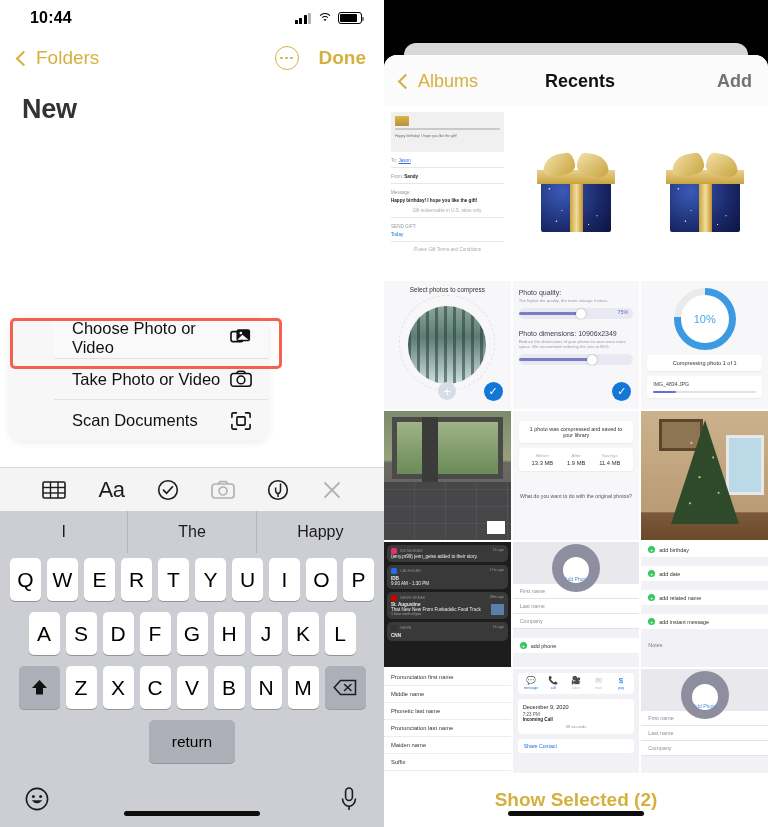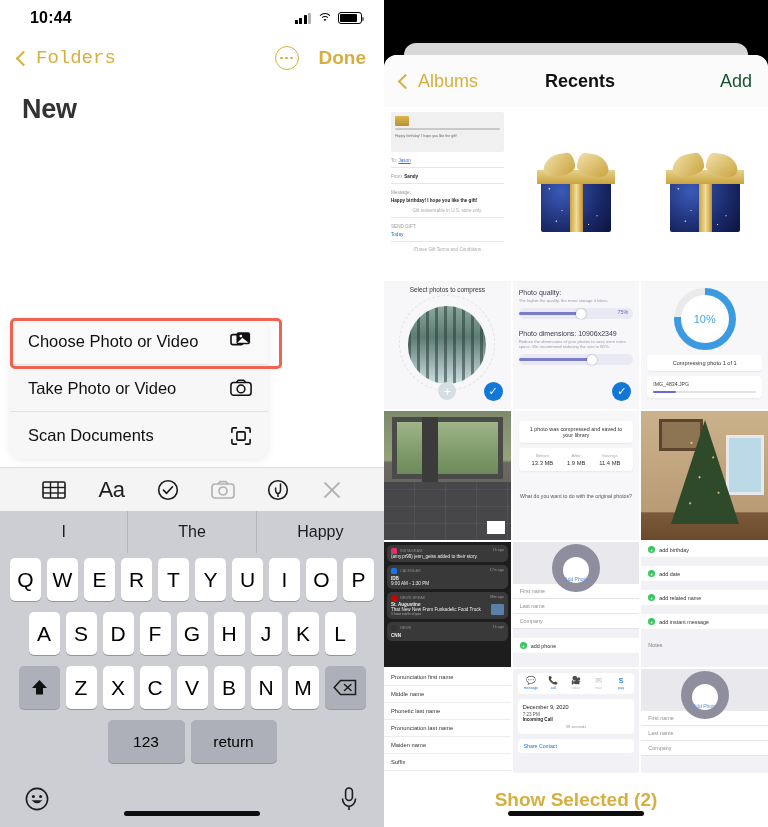--- a/index.html
+++ b/index.html
@@ -34,35 +34,35 @@
   .batt { width: 24px; height: 12px; border: 1.4px solid currentColor; border-radius: 3px;
           position: relative; padding: 1.4px; }
   .batt::after { content:""; position:absolute; right:-3.2px; top:3.6px; width:1.8px; height:4px;
           background: currentColor; border-radius: 0 1px 1px 0; opacity:.5;}
   .batt i { display:block; height:100%; width:88%; background: currentColor; border-radius:1px; }
 
   .navbar { height: 44px; display: flex; align-items: center; padding: 0 18px; justify-content: space-between; }
   .nav-left { display: flex; align-items: center; gap: 7px; color: #d6b03f; cursor: pointer; }
   .chev-l { width: 11px; height: 11px; border-left: 2.6px solid currentColor;
             border-bottom: 2.6px solid currentColor; transform: rotate(45deg); }
-  .nav-back-label { font-size: 19px; font-family: Liberation Mono, monospace; }
+  .nav-back-label { font-size: 19px; }
   .nav-right { display: flex; align-items: center; gap: 20px; color: #d6b03f; }
   .ellipsis-circle { width: 24px; height: 24px; border: 1.7px solid currentColor; border-radius: 50%;
        display: flex; align-items: center; justify-content: center; gap: 2.2px; cursor: pointer; }
   .ellipsis-circle i { width: 2.6px; height: 2.6px; background: currentColor; border-radius: 50%; display: block;}
   .done-btn { font-size: 19px; font-weight: bold; cursor: pointer; }
 
   .doc-title { font-size: 27px; font-weight: bold; color: #333; padding: 14px 22px 0; letter-spacing: -.3px;}
 
   
   .menu-wrap { position: absolute; left: 10px; top: 318px; width: 258px; }
   .menu-card { background: #f7f7f7; border-radius: 13px; overflow: hidden;
      box-shadow: 0 1px 8px rgba(0,0,0,.09); }
-  .menu-item { height: 47px; display: flex; align-items: center; justify-content: space-between;
-     padding: 0 16px 0 18px; border-bottom: 1px solid #e2e2e2; font-size: 16.5px; color: #111; cursor:pointer;}
+  .menu-item { height: 41px; display: flex; align-items: center; justify-content: space-between;
+     padding: 0 16px 0 18px; border-bottom: 1px solid #e2e2e2; font-size: 16.5px; color: #111; cursor:pointer;margin-left:44px;}
   .menu-item:last-child { border-bottom: none; }
   .menu-item.highlight { background: #f9f9f9; }
   .hl-box { position: absolute; left: 0; top: 0; width: 272px; height: 51px;
       border: 3.5px solid #f4614f; border-radius: 5px; pointer-events: none; }
   .mi-icon { width: 22px; height: 20px; color: #111; flex: 0 0 auto;}
 
   
   .kb { position: absolute; left: 0; bottom: 0; width: 384px; }
   .kb-toolbar { height: 44px; background: #f4f4f5; display: flex; align-items: center;
       justify-content: space-around; padding: 0 26px; border-top: 1px solid #dcdcdd;}
@@ -94,21 +94,21 @@
   .right { width: 384px; height: 827px; position: relative; background: #000; overflow: hidden; }
   .sheet-peek { position:absolute; top:43px; left:20px; right:20px; height:22px;
       background:#d8d8d8; border-radius:12px 12px 0 0; }
   .sheet { position: absolute; top: 55px; left: 0; width: 384px; height: 772px;
       background: #fff; border-radius: 13px 13px 0 0; overflow: hidden; }
   .pnav { height: 52px; display: flex; align-items: center; padding: 0 16px;
       justify-content: space-between; background: #fbfbfb; position: relative; }
   .pnav-title { position: absolute; left: 8px; right: 0; text-align: center;
       font-size: 18px; font-weight: bold; color: #111; pointer-events: none; }
   .pnav .nav-left { font-size: 18px; }
-  .add-btn { color: #14532d; font-size: 18px; font-weight: normal; z-index: 2; cursor: pointer; }
+  .add-btn { color: #737373; font-size: 18px; font-weight: bold; z-index: 2; cursor: pointer; }
 
   .grid { position: absolute; top: 52px; left: 0; width: 384px; height: 666px;
      display: grid; grid-template-columns: repeat(3, 1fr); gap: 2px; background: #fff; overflow: hidden;}
   .cell { position: relative; overflow: hidden; background: #fff; }
   .cell.tall { height: 172px; }
   .cell.sq { height: 128px; }
   .cell.sq2 { height: 129px; }
   .cell.sq3 { height: 125px; }
   .cell.sq4 { height: 108px; }
 
@@ -403,21 +403,20 @@
           <span class="key">M</span>
           <span class="key wide">
             <svg width="24" height="17" viewBox="0 0 24 17">
                 <path d="M7.5 1.5 L22.5 1.5 L22.5 15.5 L7.5 15.5 L1.2 8.5 Z" fill="none" stroke="#1c1c1e" stroke-width="1.5"></path>
                 <line x1="11.5" y1="5.5" x2="18" y2="11.5" stroke="#1c1c1e" stroke-width="1.5" stroke-linecap="round"></line>
                 <line x1="18" y1="5.5" x2="11.5" y2="11.5" stroke="#1c1c1e" stroke-width="1.5" stroke-linecap="round"></line>
               </svg>
           </span>
         </div>
         <div class="krow r4">
-          <span class="key num">123</span>
           <span class="key ret">return</span>
         </div>
       </div>
 
       <div class="kb-bottom">
         <span>
           <svg width="26" height="26" viewBox="0 0 26 26">
               <circle cx="13" cy="13" r="10.6" fill="none" stroke="#1c1c1e" stroke-width="1.6"></circle>
               <circle cx="9.4" cy="10.4" r="1.5" fill="#1c1c1e"></circle>
               <circle cx="16.6" cy="10.4" r="1.5" fill="#1c1c1e"></circle>

